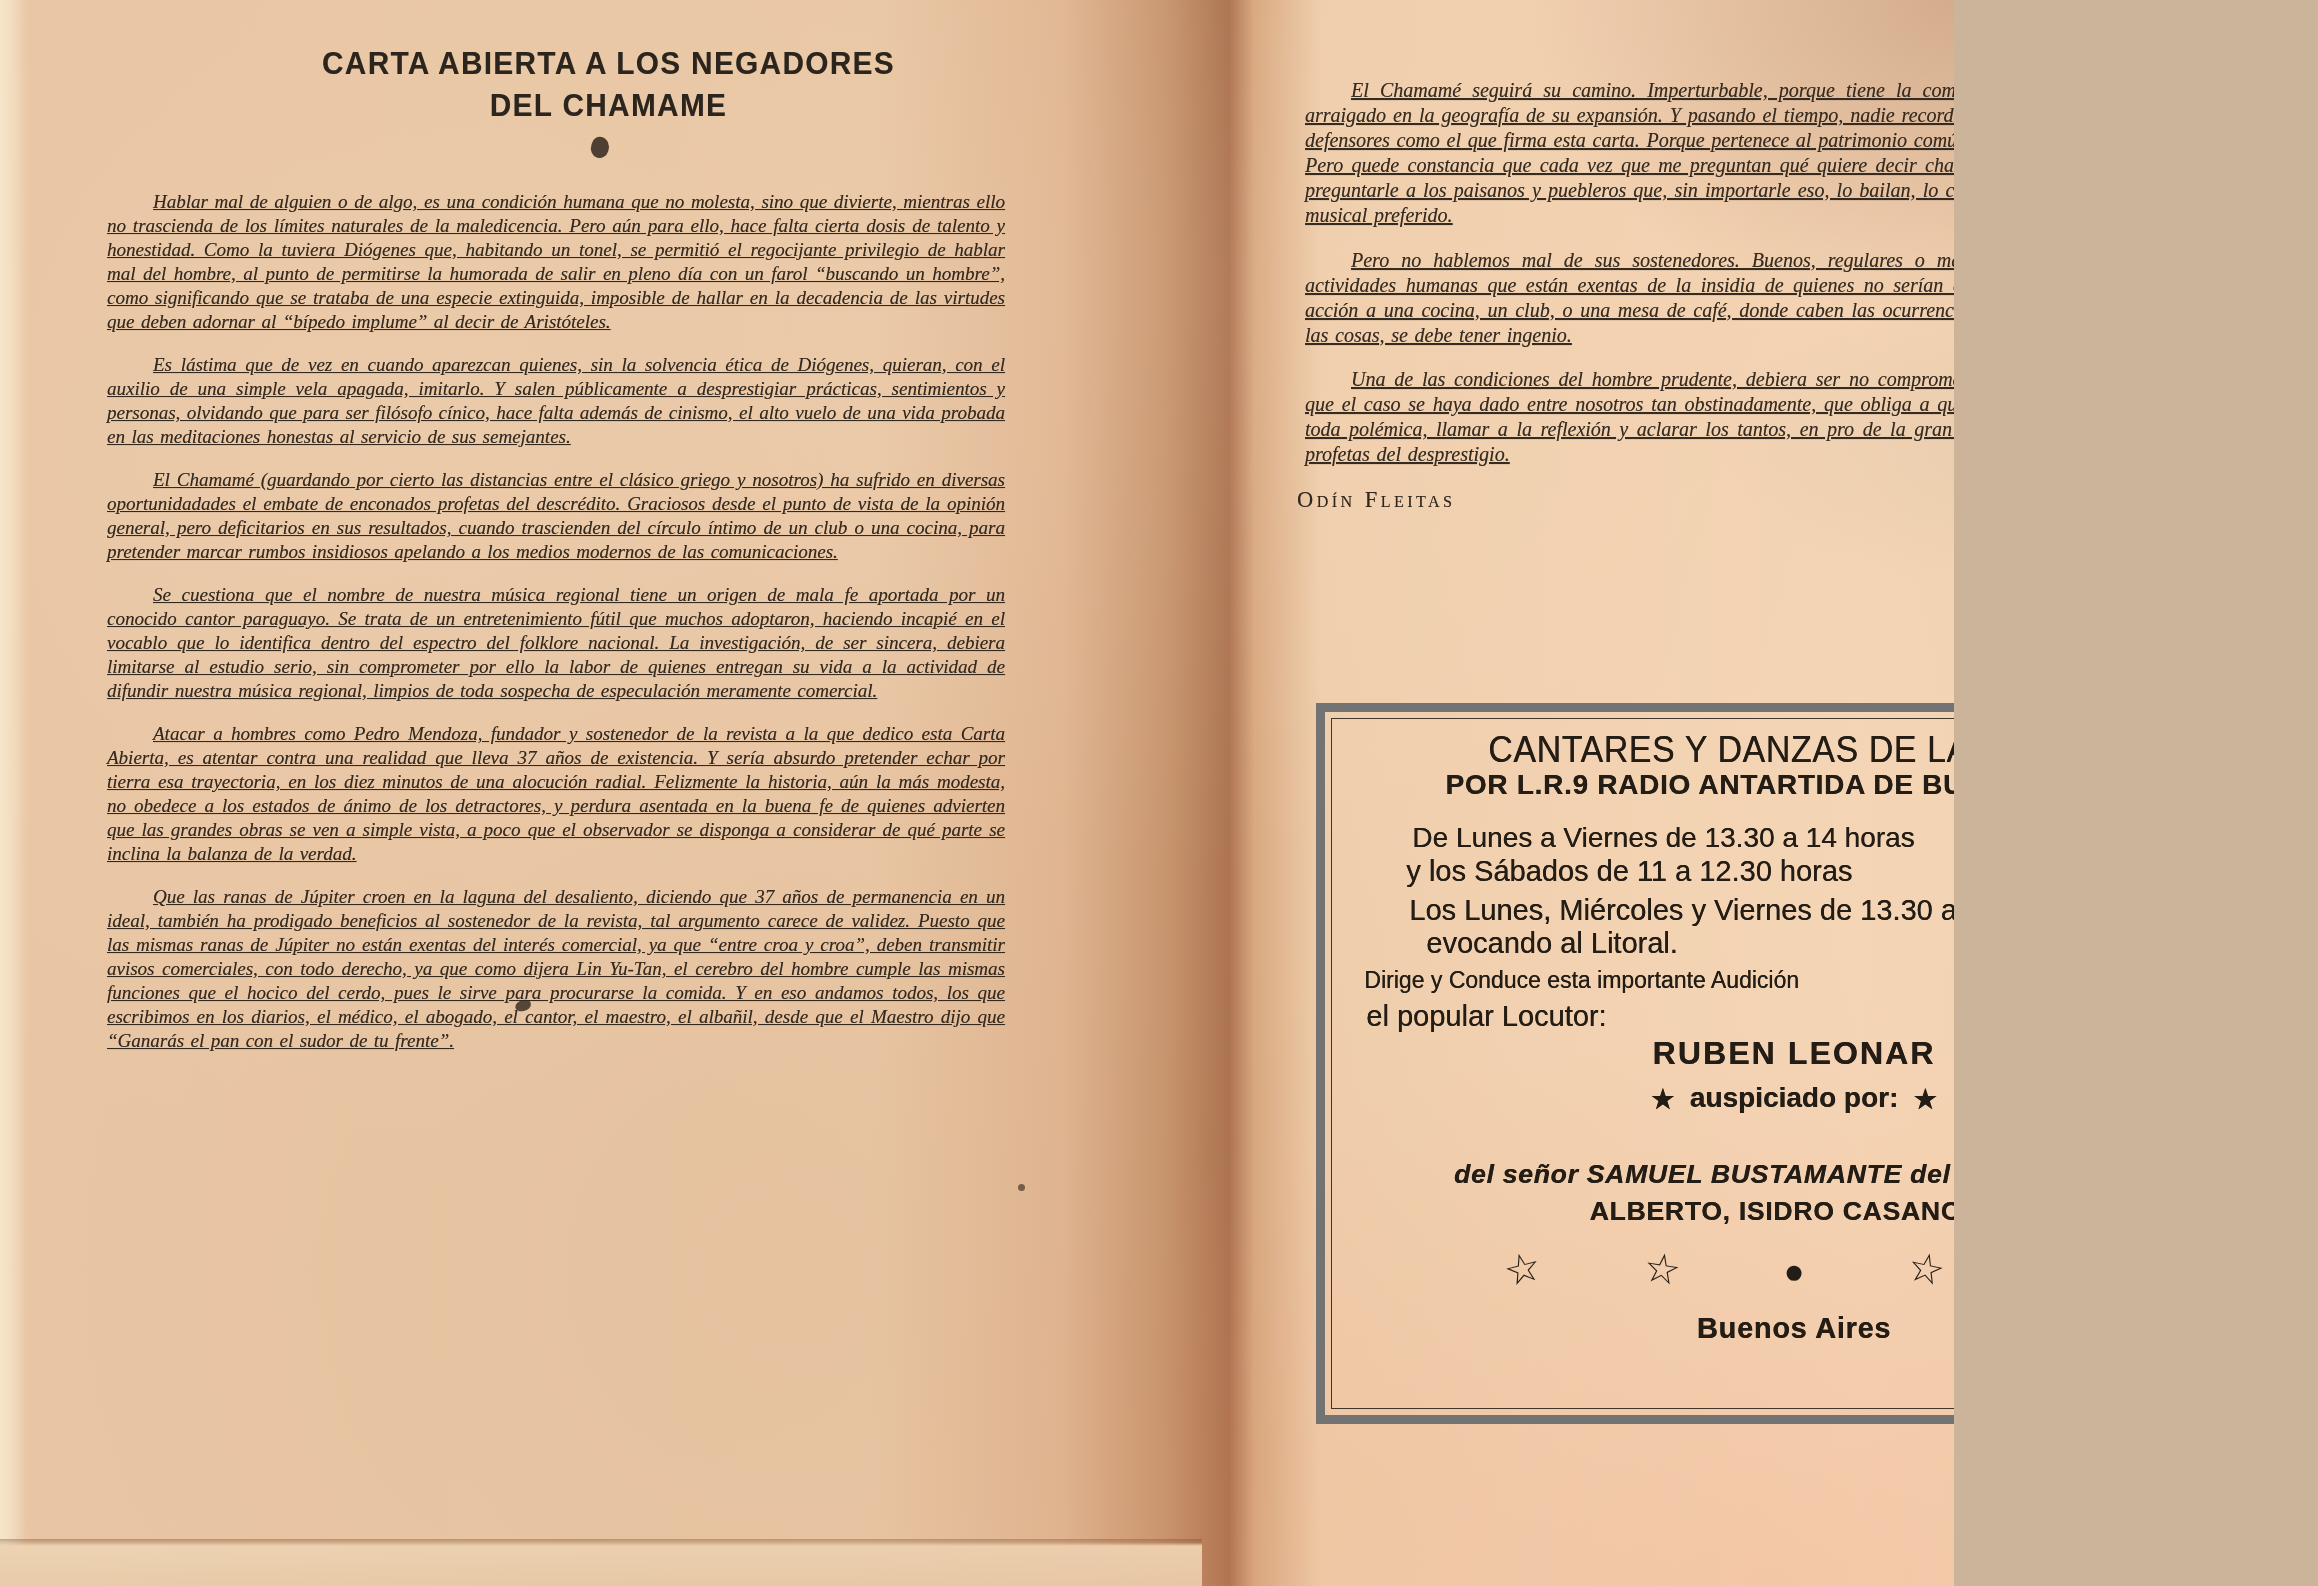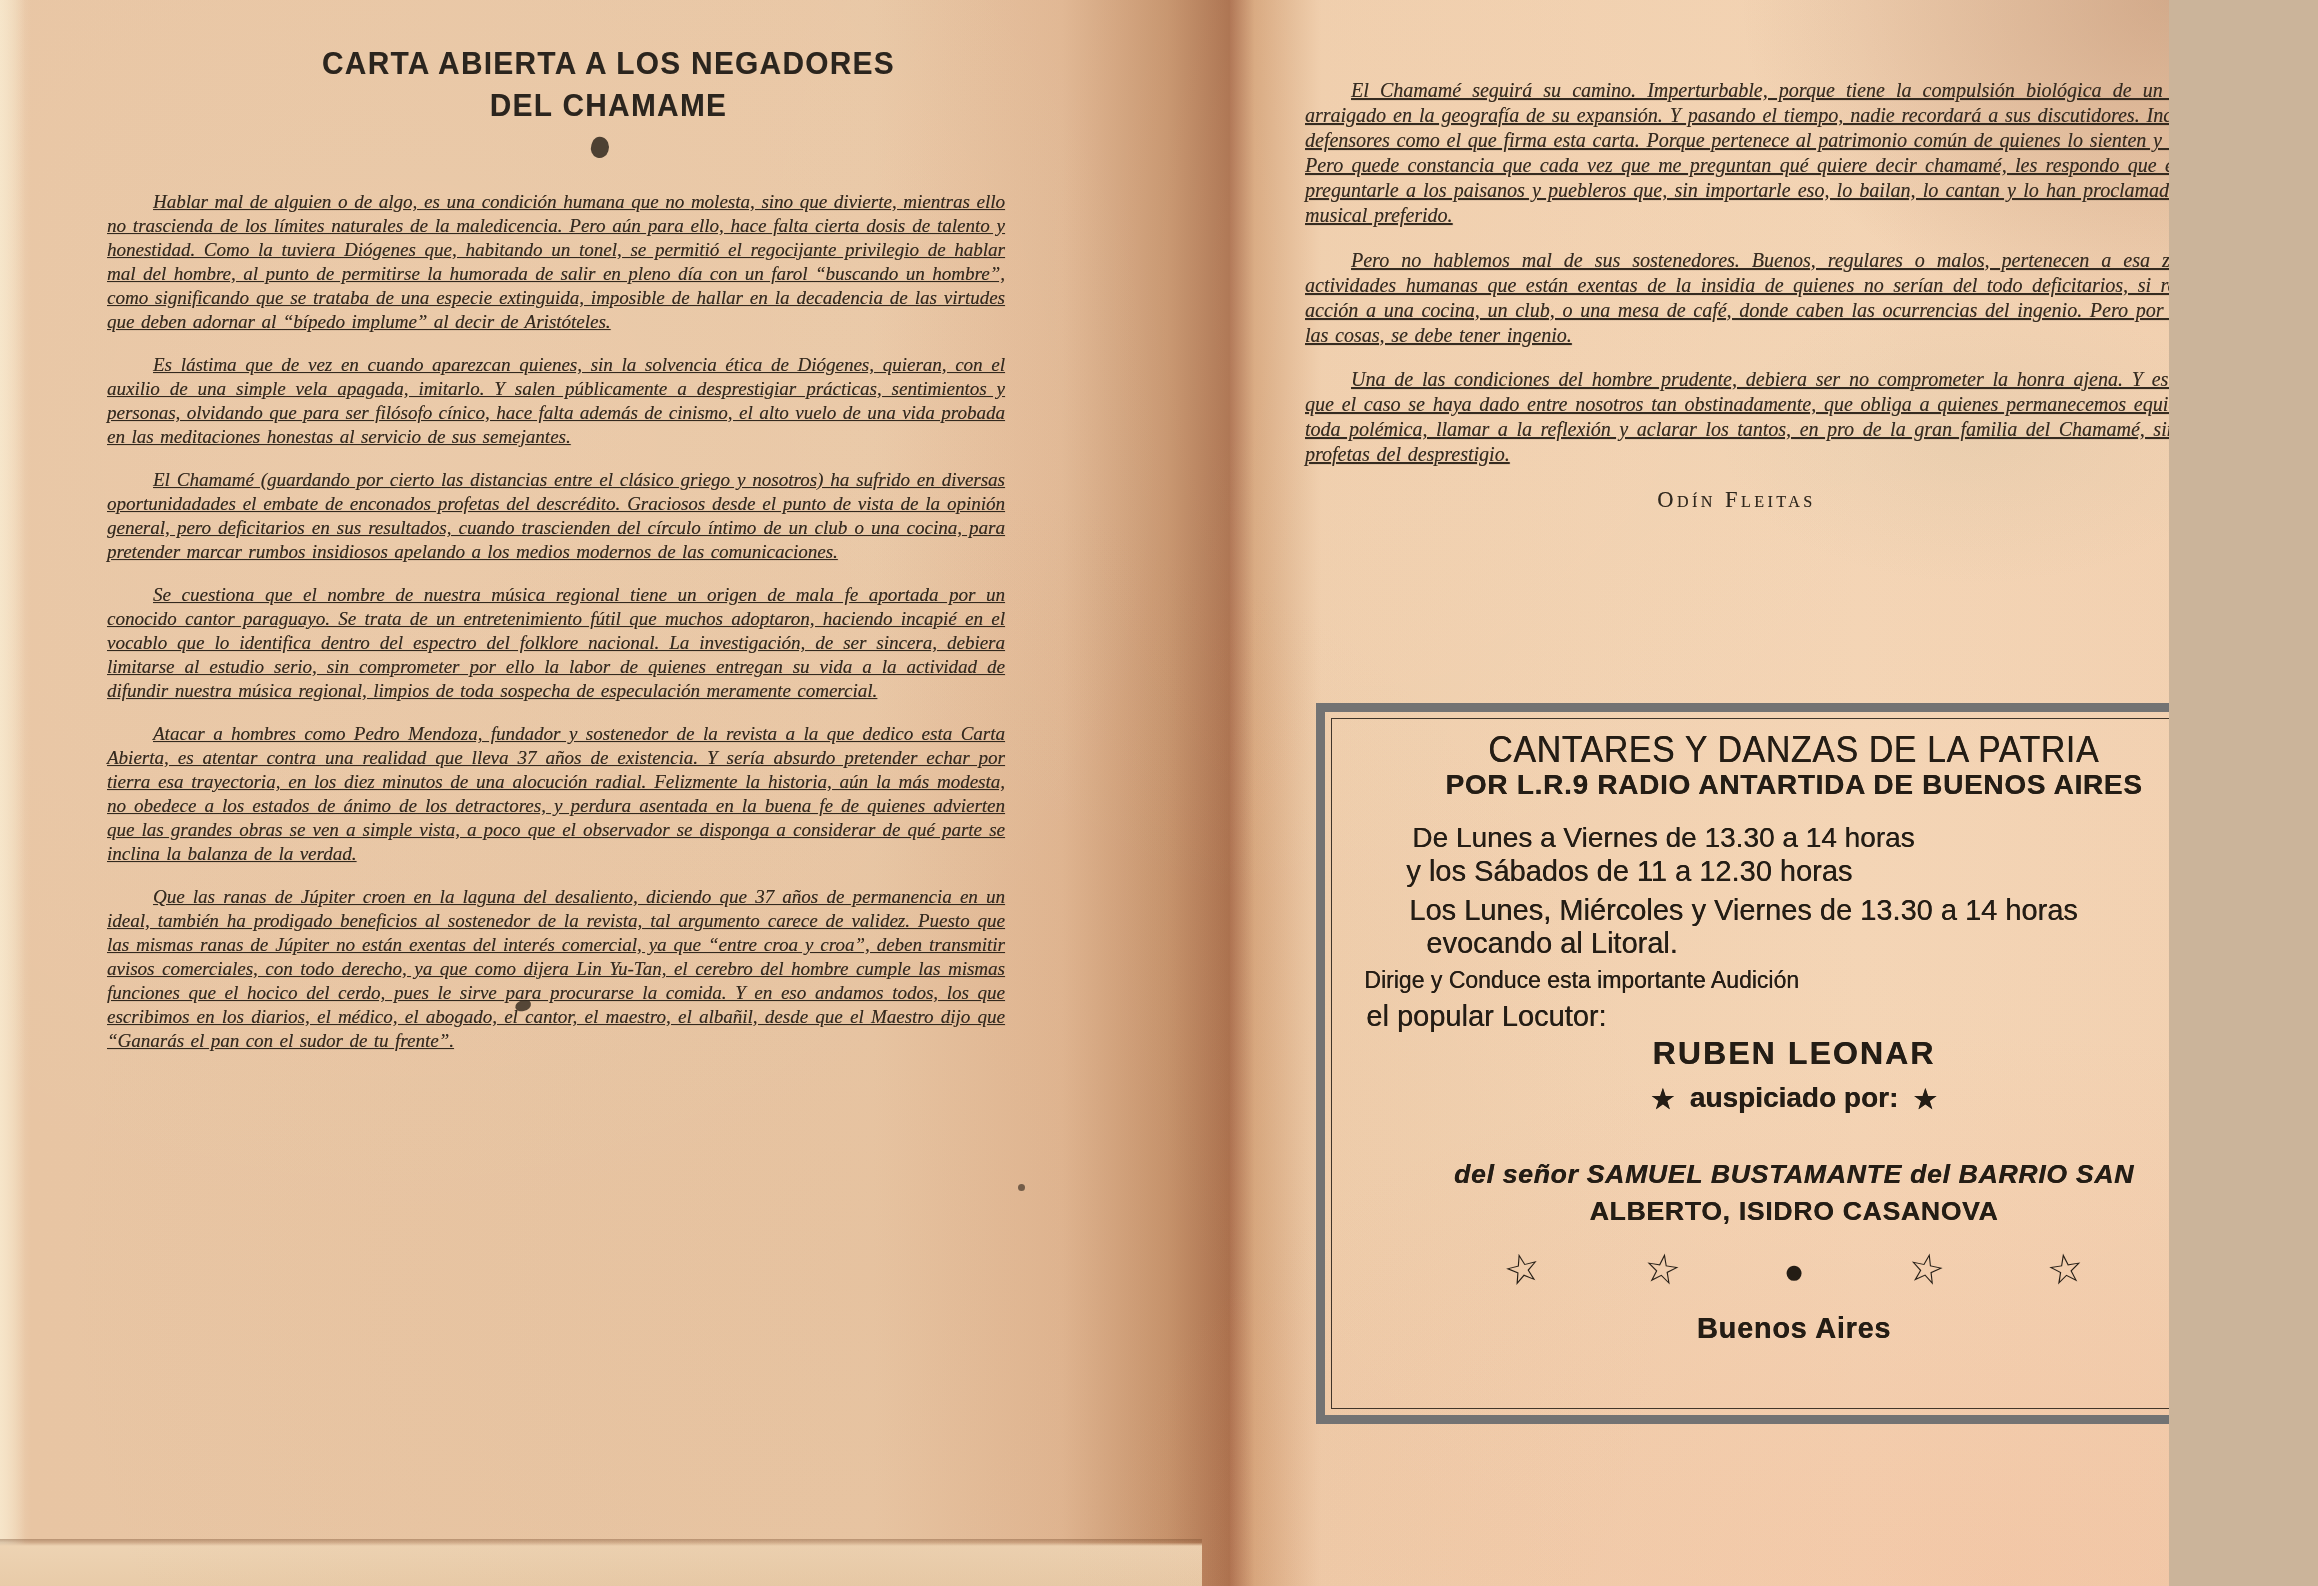--- a/index.html
+++ b/index.html
@@ -1,17 +1,17 @@
 <!DOCTYPE html>
 <html style="font-size:11.2px"><head>
 <meta charset="utf-8">
 <style>
   html,body{margin:0;padding:0;background:#cbb49a;}
   .scan{
-    position:relative;width:2169px;height:1587px;overflow:hidden;
+    position:relative;width:1954px;height:1587px;overflow:hidden;
     background:#e3ba98;
     font-family:"Liberation Serif",serif;
   }
   
   .left-surface{
     position:absolute;left:0;top:0;width:1230px;height:100%;
     background:linear-gradient(90deg,#f0d8bb 0px,#e8c5a3 31px,#e9c7a5 874px,#e0b692 1062px,#c6936c 1167px,#aa704d 1229px);
   }
   .right-surface{
     position:absolute;left:1230px;top:0;right:0;bottom:0;
@@ -63,21 +63,21 @@
     font-style:italic;font-size:19px;line-height:24px;
     text-align:justify;text-indent:46px;margin:0 8px 19px;
     word-spacing:1.7px;
     text-shadow:0.2px 0.2px 0.5px rgba(51,41,30,.45);
     text-decoration:underline;
   }
   
   .right-col{position:absolute;left:1297px;top:78px;width:977px;color:#352b20;}
   .right-col .body-par{font-size:20px;line-height:25px;margin-bottom:19.6px;}
   .signature{
-    margin-top:12px;text-align:center;padding-right:98px;
+    margin-top:12px;text-align:left;padding-right:98px;
     font-variant:small-caps;letter-spacing:3.5px;font-size:22.4px;font-style:normal;
     color:#2f271d;text-shadow:0.2px 0.2px 0.5px rgba(47,39,29,.45);
   }
 
   
   .ad-box{
     position:absolute;left:1316px;top:703px;width:956px;height:721px;
     box-sizing:border-box;border:9px solid #737373;
     font-family:"Liberation Sans",sans-serif;color:#241d15;
   }

